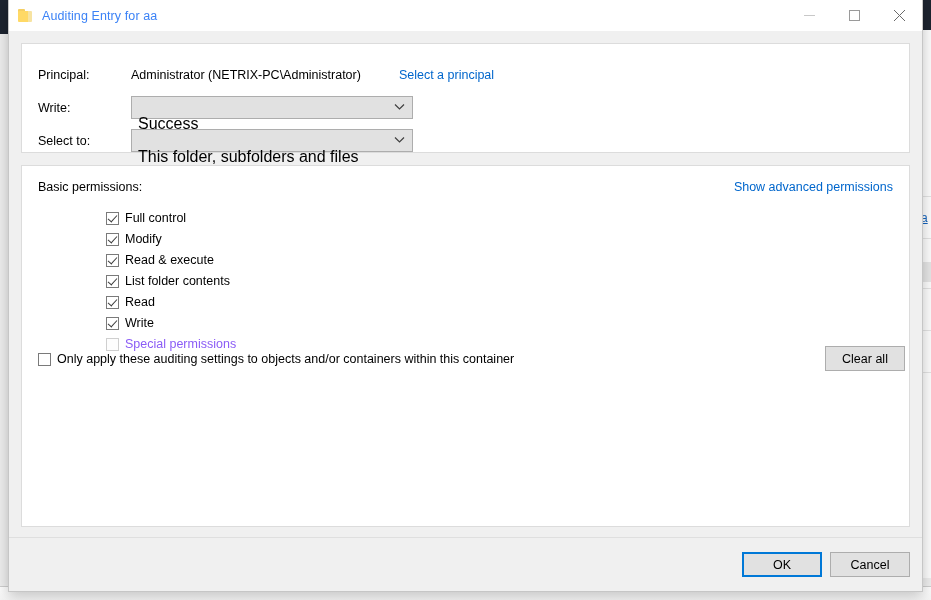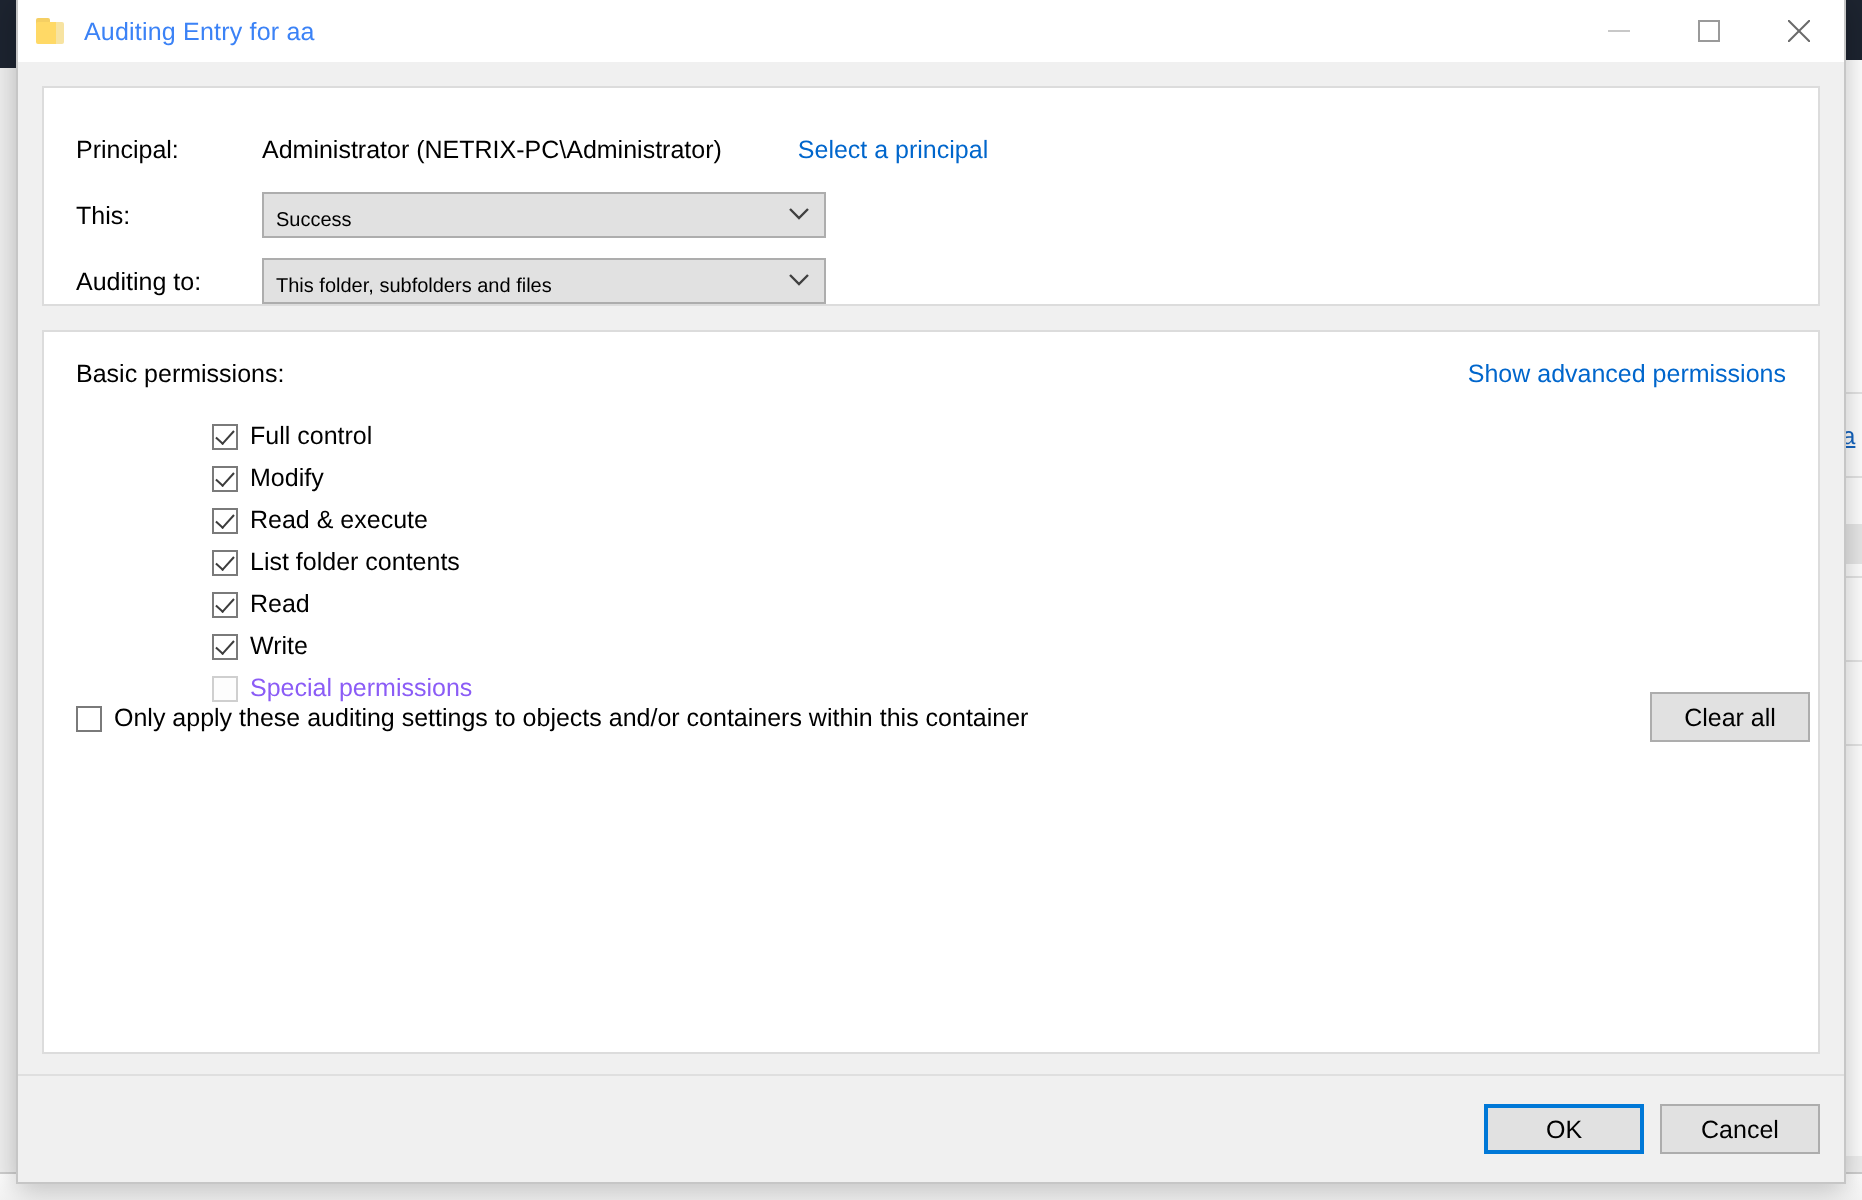--- a/index.html
+++ b/index.html
@@ -190,23 +190,23 @@
     margin-left: 13px;
     cursor: pointer;
   }
 
   select.combo, .combo {
     width: 282px;
     height: 23px;
     background: #e1e1e1;
     border: 1px solid #adadad;
     font-family: "Liberation Sans", sans-serif;
-    font-size: 10px;
-    color: #000;
-    padding: 3px 22px 0 6px;
+    font-size: 16px;
+    color: #000;
+    padding: 16px 22px 0 6px;
     line-height: 21px;
     position: relative;
     -webkit-appearance: none;
     appearance: none;
     cursor: default;
   }
   .combo-wrap { position: relative; display: inline-block; }
   .combo-chevron {
     position: absolute;
     right: 8px; top: 50%;
@@ -376,31 +376,31 @@
 
     <div class="panel" id="panel-top">
 
       <div class="field-row">
         <div class="field-label">Principal:</div>
         <div class="field-value">Administrator (NETRIX-PC\Administrator)</div>
         <div class="link">Select a principal</div>
       </div>
 
       <div class="field-row">
-        <div class="field-label">This:</div>
+        <div class="field-label">Write:</div>
         <div class="combo-wrap">
           <div class="combo">Success</div>
           <span class="combo-chevron"><svg width="11" height="7" viewBox="0 0 11 7">
                 <polyline points="1,1 5.5,5.5 10,1" fill="none" stroke="#404040" stroke-width="1.2"></polyline>
               </svg></span>
         </div>
       </div>
 
       <div class="field-row">
-        <div class="field-label">Auditing to:</div>
+        <div class="field-label">Select to:</div>
         <div class="combo-wrap">
           <div class="combo">This folder, subfolders and files</div>
           <span class="combo-chevron"><svg width="11" height="7" viewBox="0 0 11 7">
                 <polyline points="1,1 5.5,5.5 10,1" fill="none" stroke="#404040" stroke-width="1.2"></polyline>
               </svg></span>
         </div>
       </div>
 
     </div>
 

